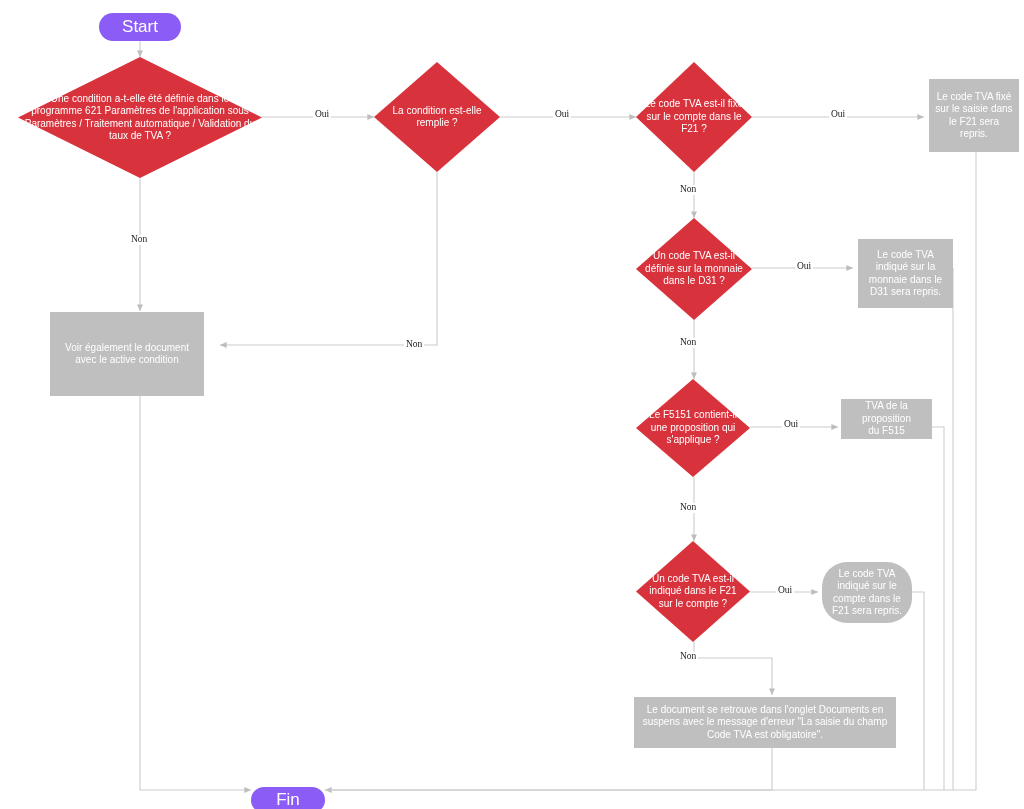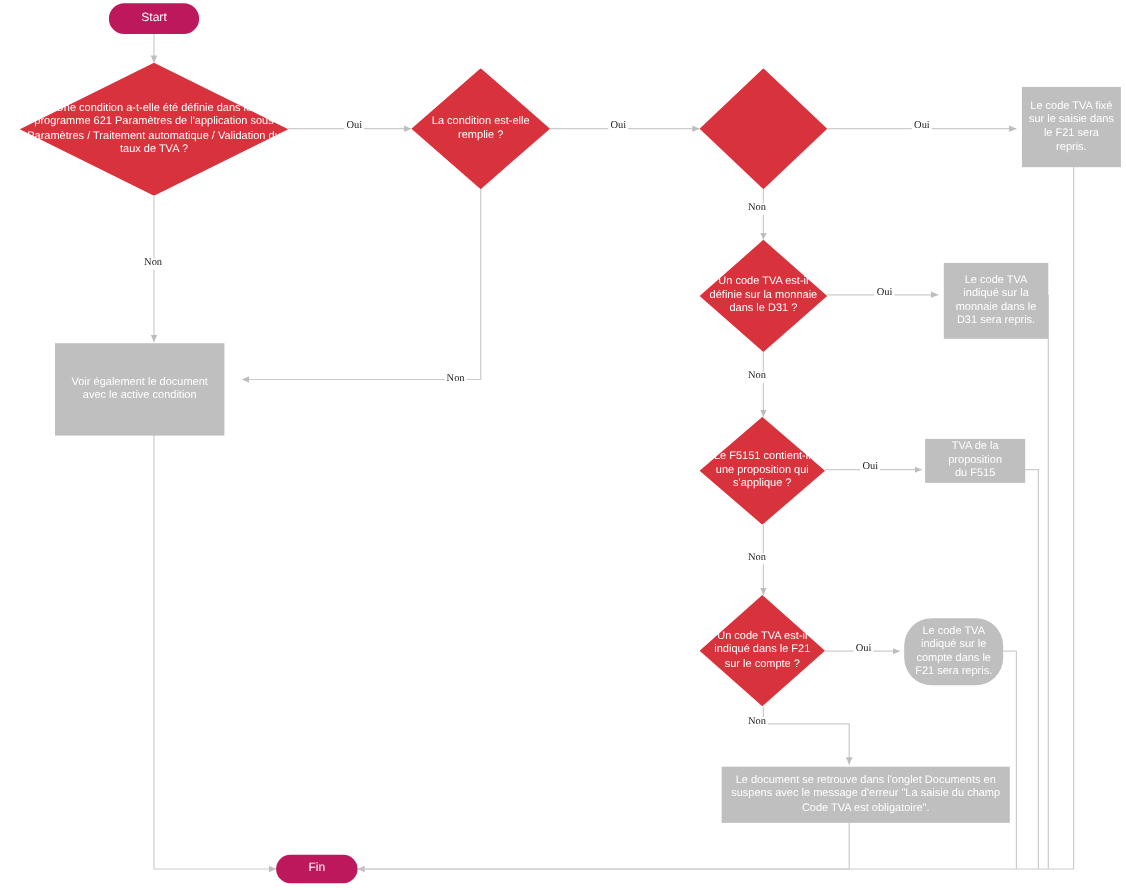--- a/index.html
+++ b/index.html
@@ -34,23 +34,24 @@
     text-align: center;
     color: #ffffff;
   }
   .node .label {
     display: block;
     width: 100%;
     line-height: 1.25;
     white-space: pre-line;
   }
   .terminator {
-    background: #be185d;
+    background: #8b5cf6;
     border-radius: 16px;
-    font-size: 11px;
+    font-size: 17px;
+    margin-top: 10px;
   }
   .process {
     background: #bfbfbf;
     font-size: 10px;
   }
   .decision {
     background: transparent;
     font-size: 10px;
   }
   .decision .diamond-shape {
@@ -140,20 +141,21 @@
     <span class="label">Une condition a-t-elle été définie dans le programme 621 Paramètres de l'application sous Paramètres / Traitement automatique / Validation du taux de TVA ?</span>
   </div>
 
   <div class="node decision" style="left:374px; top:62px; width:126px; height:110px;justify-content:center;">
     <span class="diamond-shape"></span>
     <span class="label">La condition est-elle remplie ?</span>
   </div>
 
   <div class="node decision" style="left:636px; top:62px; width:116px; height:110px;">
     <span class="diamond-shape"></span>
+    <span class="label">Le code TVA est-il fixé sur le compte dans le F21 ?</span>
   </div>
 
   <div class="node decision" style="left:636px; top:218px; width:116px; height:102px;">
     <span class="diamond-shape"></span>
     <span class="label">Un code TVA est-il définie sur la monnaie dans le D31 ?</span>
   </div>
 
   <div class="node decision" style="left:636px; top:379px; width:114px; height:98px;">
     <span class="diamond-shape"></span>
     <span class="label">Le F5151 contient-il une proposition qui s'applique ?</span>
@@ -177,21 +179,21 @@
   </div>
 
   <div class="node process" style="left:841px; top:399px; width:91px; height:40px; padding:0 18px;">
     <span class="label">Le code TVA de la proposition du F515 sera repris.</span>
   </div>
 
   <div class="node process" style="left:822px; top:562px; width:90px; height:61px; padding:0 6px;border-radius:25px;">
     <span class="label">Le code TVA indiqué sur le compte dans le F21 sera repris.</span>
   </div>
 
-  <div class="node process" style="left:656px; top:697px; width:262px; height:51px; padding:0 8px;">
+  <div class="node process" style="left:634px; top:697px; width:262px; height:51px; padding:0 8px;">
     <span class="label">Le document se retrouve dans l'onglet Documents en suspens avec le message d'erreur "La saisie du champ Code TVA est obligatoire".</span>
   </div>
 
   <div class="node terminator" style="left:251px; top:777px; width:74px; height:26px;">
     <span class="label">Fin</span>
   </div>
 
   <div class="edge-label" style="left:313px; top:110px;">Oui</div>
   <div class="edge-label" style="left:129px; top:235px;">Non</div>
   <div class="edge-label" style="left:553px; top:110px;">Oui</div>

